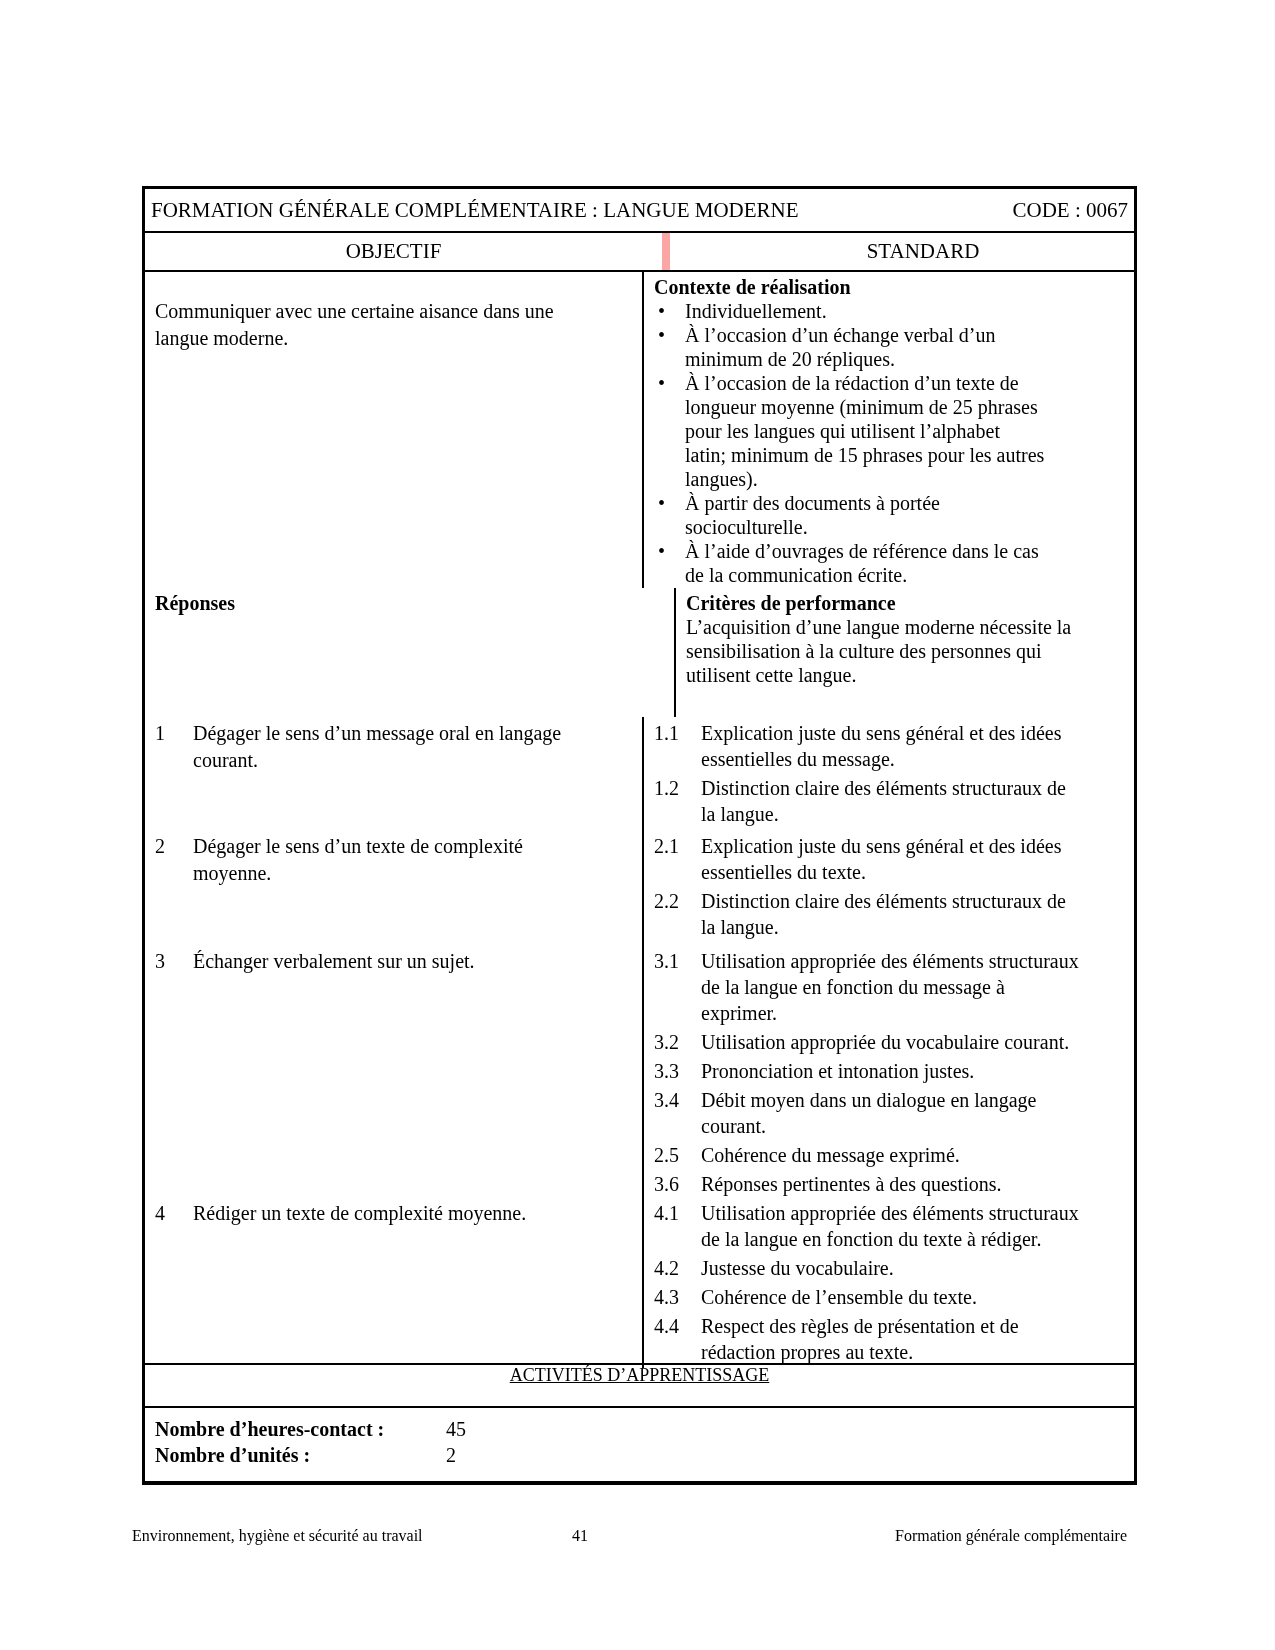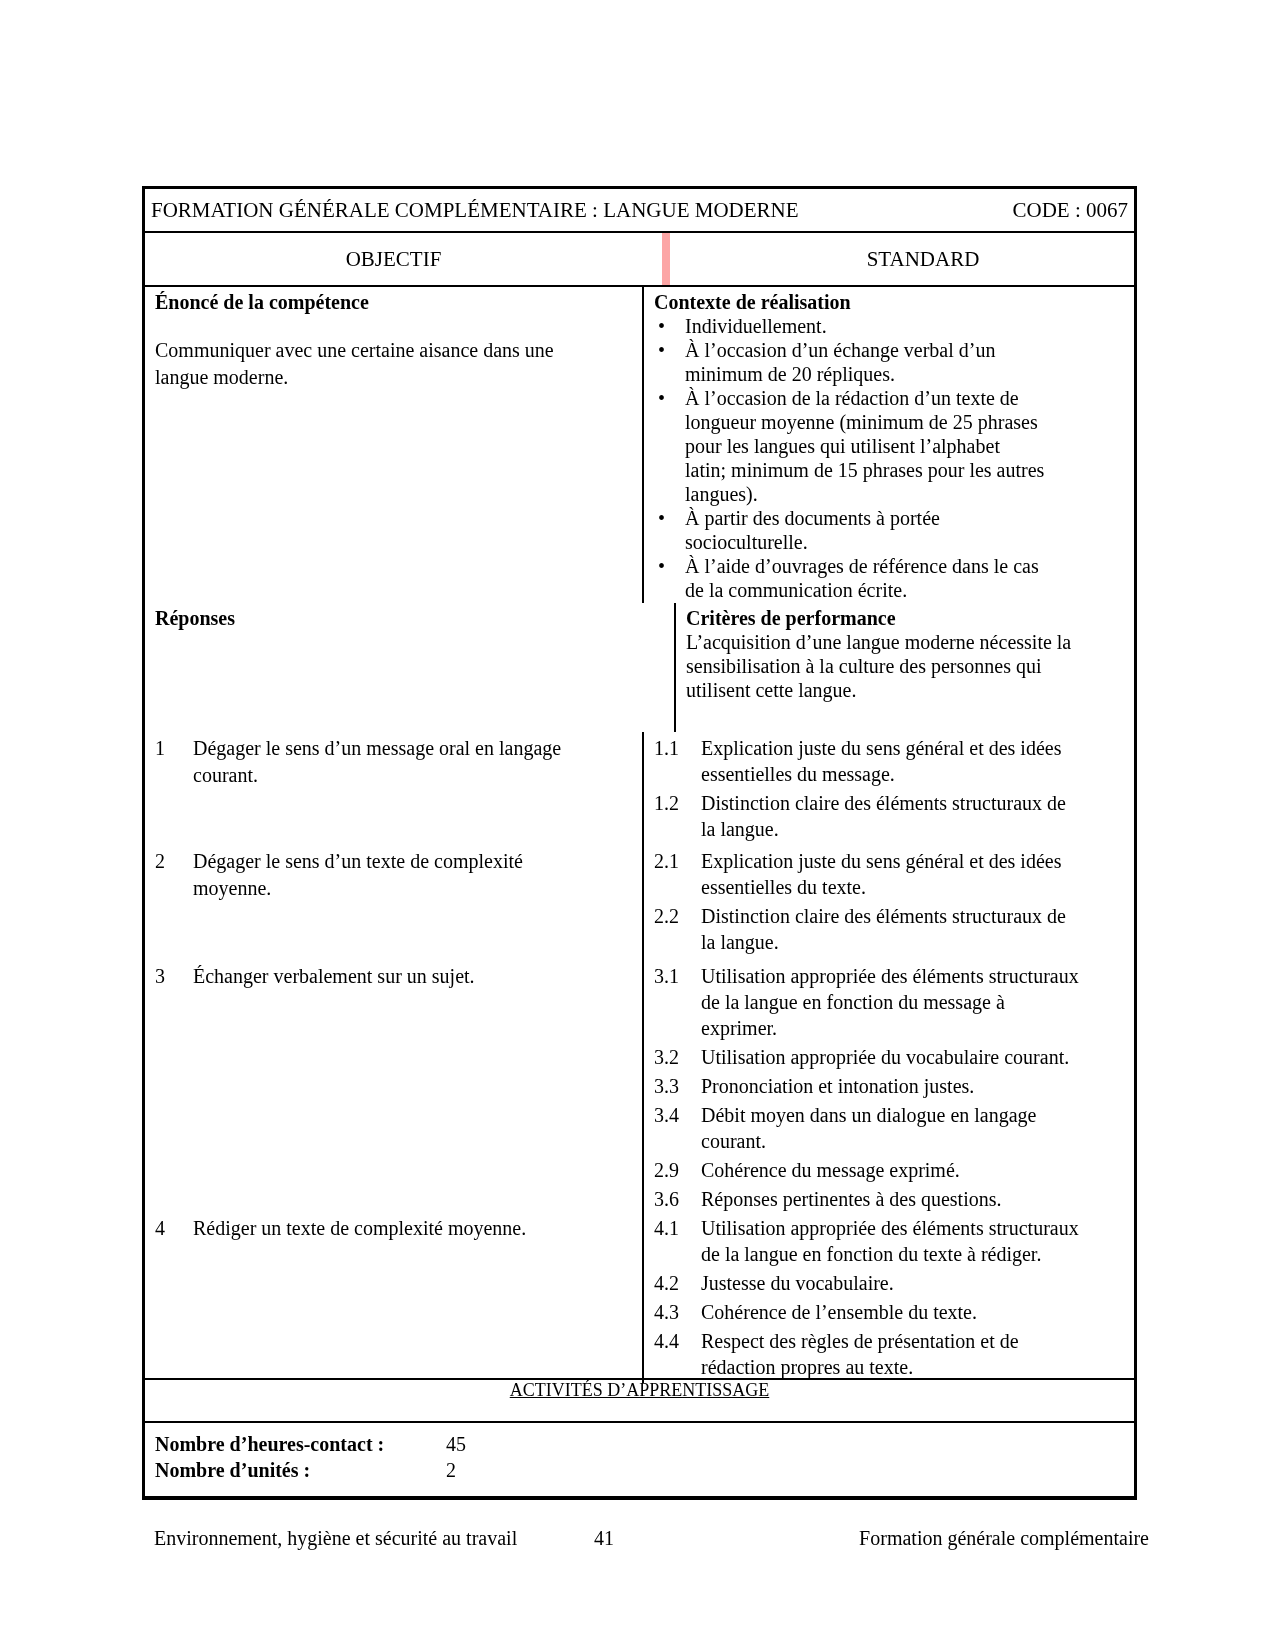--- a/index.html
+++ b/index.html
@@ -30,21 +30,21 @@
     height: 42px;
     display: flex;
     align-items: center;
     justify-content: space-between;
     padding: 0 6px;
     font-size: 21px;
   }
 
   
   .header-row {
-    height: 54px;
+    height: 39px;
     display: grid;
     grid-template-columns: 497px 1fr;
     gap: 20px;
   }
   .header-cell {
     display: flex;
     align-items: center;
     justify-content: center;
     font-size: 21px;
   }
@@ -96,24 +96,24 @@
     padding: 8px 10px 0 10px;
     font-size: 20px;
   }
   .field-line { display: flex; line-height: 26px; gap: 21px; }
   .field-label { font-weight: bold; flex: 0 0 270px; }
   .field-value { flex: 1; }
 
   
   .page-footer {
     position: absolute;
-    left: 154px;
+    left: 132px;
     top: 1527px;
     width: 995px;
-    font-size: 20px;
+    font-size: 16px;
     display: flex;
     gap: 40px;
   }
   .footer-left { flex: 0 0 auto; }
   .footer-page {
     position: absolute;
     left: 440px;
   }
   .footer-right { margin-left: auto; }
 </style>
@@ -129,21 +129,20 @@
     </div>
 
     <div class="row header-row">
       <div class="header-cell left">OBJECTIF</div>
       <div class="header-cell right">STANDARD</div>
     </div>
 
     <div class="row body-row">
 
       <div class="cell" style="grid-column:1; grid-row:1;">
-        <div class="heading">Énoncé de la compétence</div>
         <div class="statement">Communiquer avec une certaine aisance dans une
 langue moderne.</div>
       </div>
 
       <div class="cell rcol" style="grid-column:2; grid-row:1;">
         <div class="heading">Contexte de réalisation</div>
         <div class="bullet-list">
           <div class="bullet-item">
             <span class="bullet-glyph">•</span>
             <span class="bullet-text">Individuellement.</span>
@@ -248,21 +247,21 @@
         <div class="criterion-item">
           <span class="criterion-num">3.3</span>
           <span class="criterion-text">Prononciation et intonation justes.</span>
         </div>
         <div class="criterion-item">
           <span class="criterion-num">3.4</span>
           <span class="criterion-text">Débit moyen dans un dialogue en langage
 courant.</span>
         </div>
         <div class="criterion-item">
-          <span class="criterion-num">2.9</span>
+          <span class="criterion-num">2.5</span>
           <span class="criterion-text">Cohérence du message exprimé.</span>
         </div>
         <div class="criterion-item">
           <span class="criterion-num">3.6</span>
           <span class="criterion-text">Réponses pertinentes à des questions.</span>
         </div>
       </div>
 
       <div class="cell" style="grid-column:1; grid-row:6;">
         <div class="element-item">

